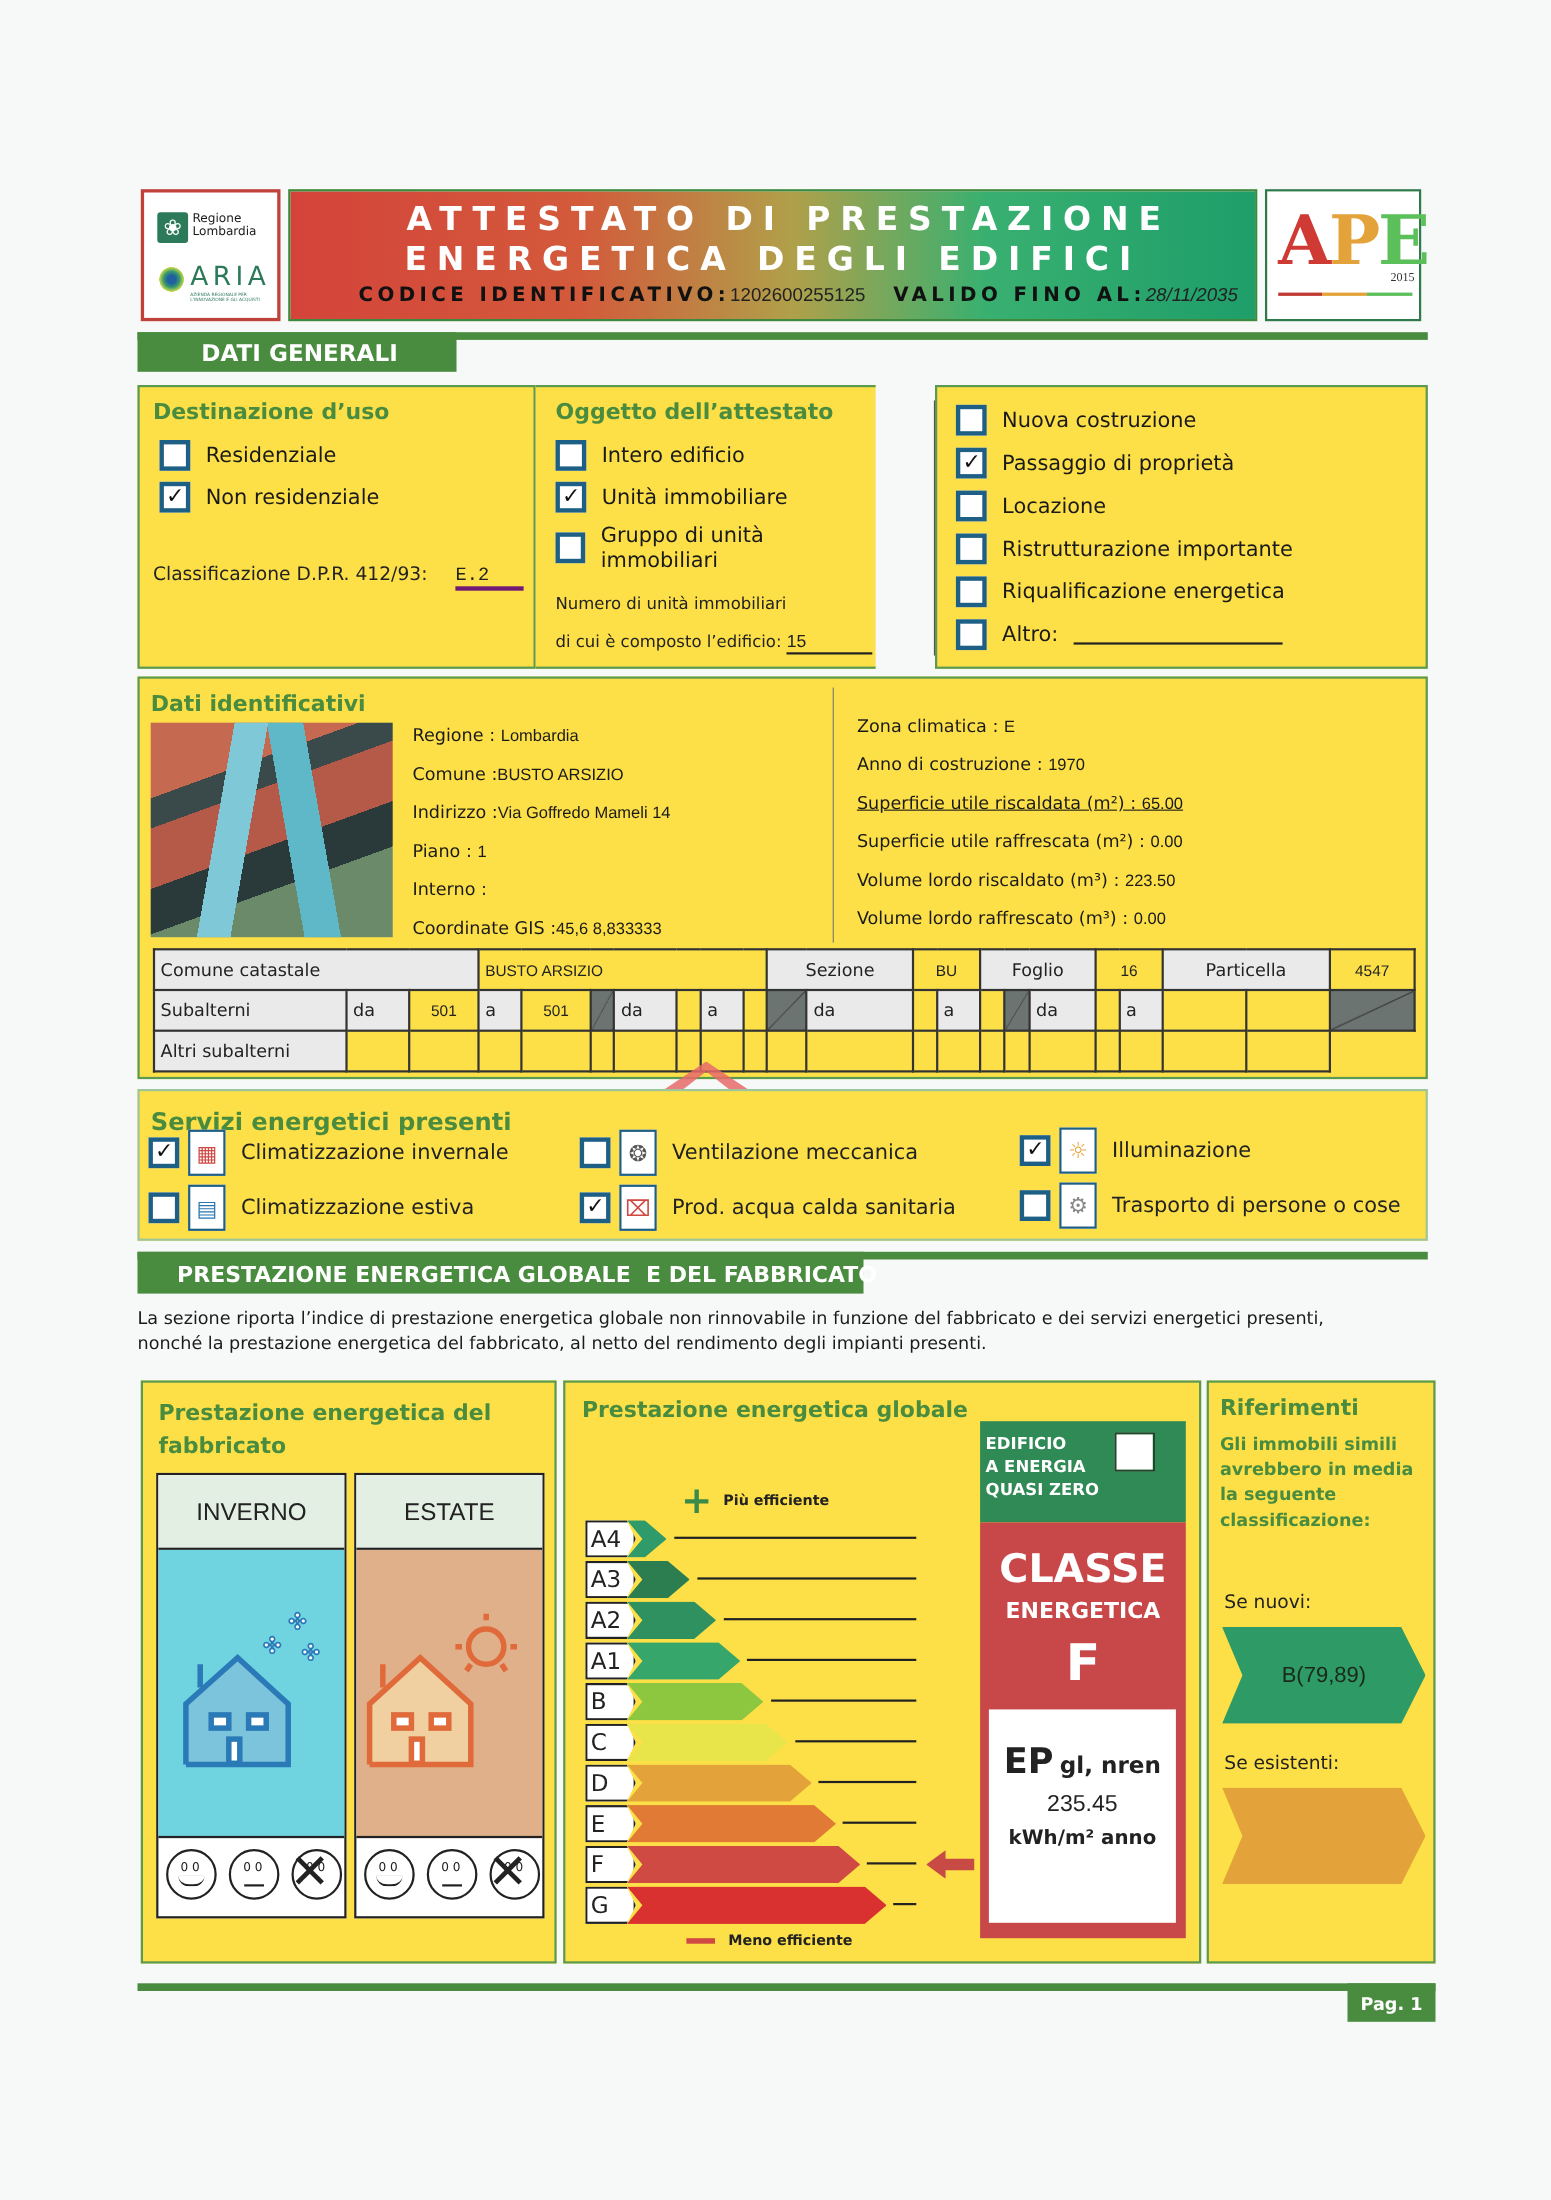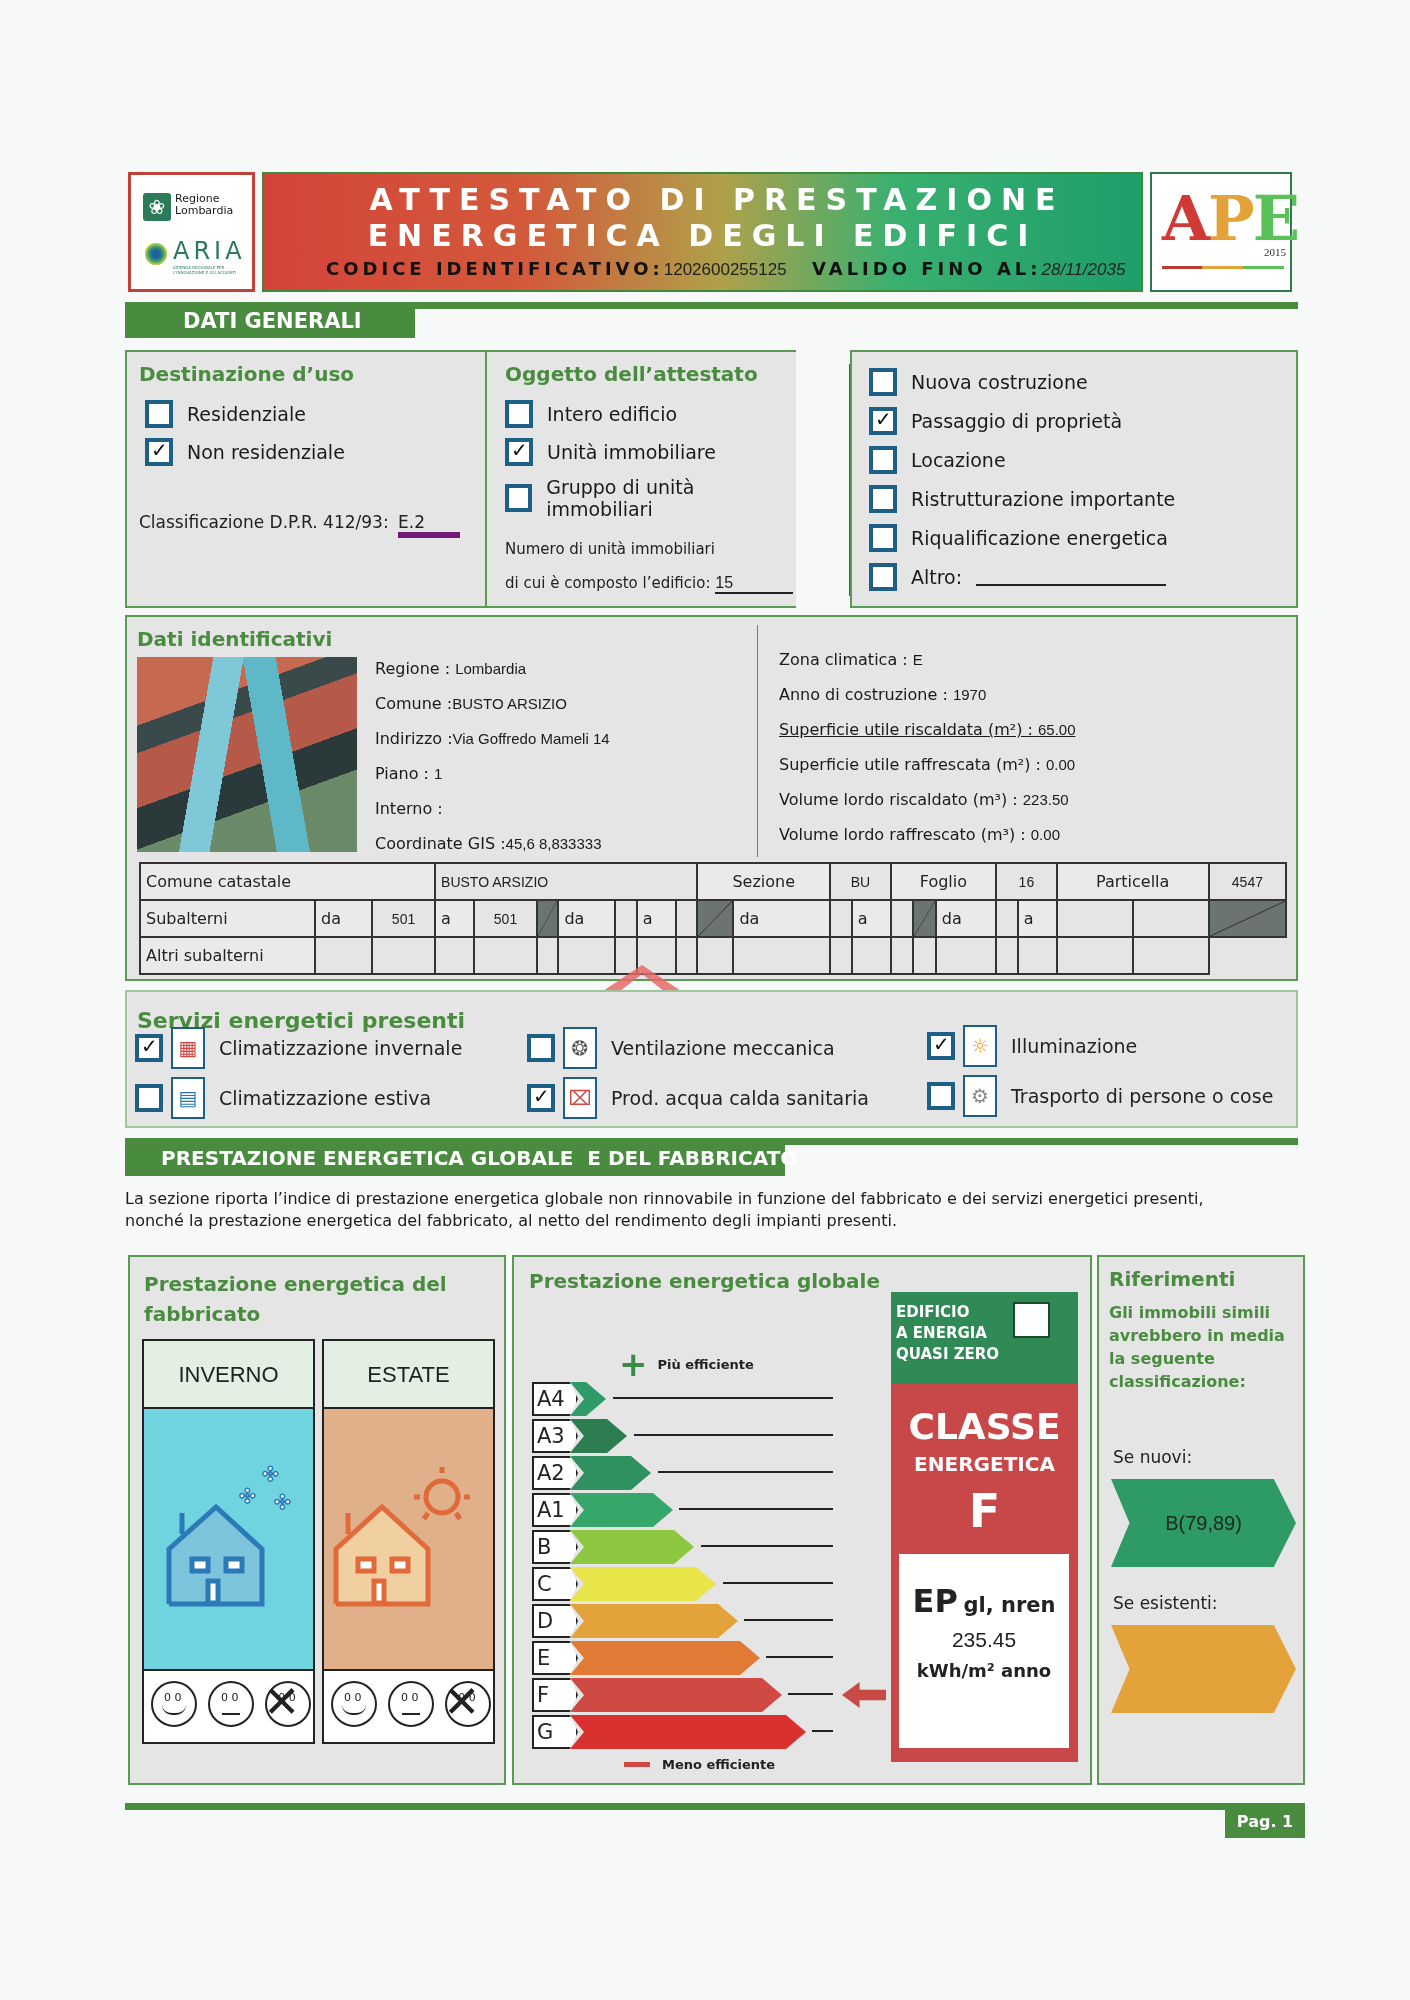--- a/index.html
+++ b/index.html
@@ -1,19 +1,19 @@
 <!DOCTYPE html>
 <html><head>
 <meta charset="utf-8">
 <style>
   * { box-sizing: border-box; margin: 0; padding: 0; }
   body { width: 1410px; height: 2000px; background: #f7f8f8; position: relative; overflow: hidden; font-family: "DejaVu Sans", sans-serif; color: #222; }
   .abs { position: absolute; }
   .green-title { color: #4a8c3f; font-weight: bold; }
-  .gbox { position: absolute; border: 2px solid #5a9a52; background: #e5e5e5; }
+  .gbox { position: absolute; border: 2px solid #5a9a52; background: #fde047; }
   .cb { display: inline-block; width: 28px; height: 28px; border: 4px solid #1e5f86; background: #fff; vertical-align: middle; position: relative; }
   .cb.checked::after { content: "\2713"; position: absolute; left: 2px; top: -4px; font-size: 20px; color: #111; }
   .cb-row { position: absolute; display: flex; align-items: center; gap: 14px; font-size: 19px; color: #1a1a1a; }
   .label-sm { font-size: 16px; color: #222; }
   .ident-line { position: absolute; font-size: 16px; color: #1a1a1a; }
   .ident-line .v { font-family: "Liberation Sans", sans-serif; font-size: 15px; }
   table.cat { position: absolute; border-collapse: collapse; font-size: 16px; }
   table.cat td { border: 2px solid #333; height: 37px; padding: 0 5px; white-space: nowrap; }
   table.cat td.g { background: #e9eae9; }
   table.cat td.dk { background: linear-gradient(to bottom right, #6b7471 49%, #333 50%, #6b7471 52%); }
@@ -66,21 +66,21 @@
   <div class="cb-row" style="left:18px;top:48px;">
     <span class="cb"></span>
     <span>Residenziale</span>
   </div>
   <div class="cb-row" style="left:18px;top:86px;">
     <span class="cb checked"></span>
     <span>Non residenziale</span>
   </div>
   <div class="abs" style="left:12px;top:160px;font-size:17px;white-space:nowrap;">
     <span>Classificazione D.P.R. 412/93:</span>
-    <span style="display:inline-block;min-width:62px;border-bottom:6px solid #701a75;margin-left:4px;">E.2</span>
+    <span style="display:inline-block;min-width:62px;border-bottom:4px solid #701a75;margin-left:20px;font-family:Liberation Mono, monospace;">E.2</span>
   </div>
 </div>
 
 <div class="gbox" style="left:487px;top:350px;width:309px;height:258px;border-left:none;border-right:none;">
   <div class="abs green-title" style="left:18px;top:10px;font-size:20px;">Oggetto dell’attestato</div>
   <div class="cb-row" style="left:18px;top:48px;">
     <span class="cb"></span>
     <span>Intero edificio</span>
   </div>
   <div class="cb-row" style="left:18px;top:86px;">

